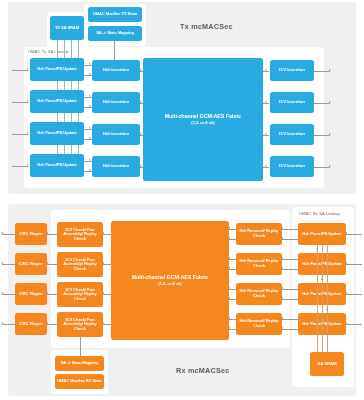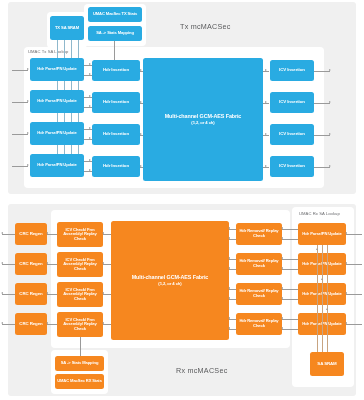--- a/index.html
+++ b/index.html
@@ -34,21 +34,21 @@
   .t45{font-size:4.4px;}
 
   
   .fabric{flex-direction:column;}
   .fabric .main{font-size:5.4px;}
   .fabric .sub{font-size:4.2px;font-weight:bold;margin-top:1.5px;}
 
   
   .section-title{
     position:absolute;color:#58595b;font-size:7.2px;
-    font-weight:normal;letter-spacing:0.25px;white-space:nowrap;
+    font-weight:bold;letter-spacing:0.25px;white-space:nowrap;
   }
   .group-label{
     position:absolute;color:#6d6e71;font-size:4.2px;
     white-space:nowrap;letter-spacing:0.05px;
   }
 
   
   .ln{position:absolute;background:#9a9a9a;}
   .lnh{height:0.7px;}
   .lnv{width:0.7px;}

